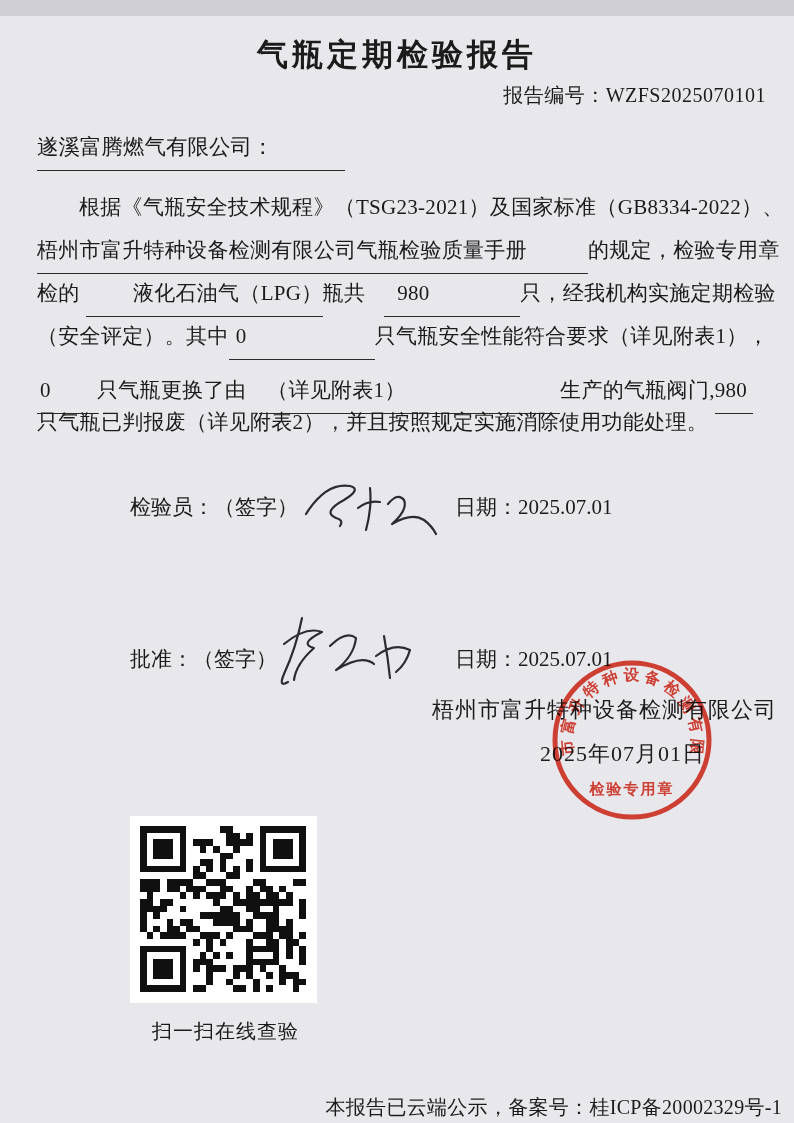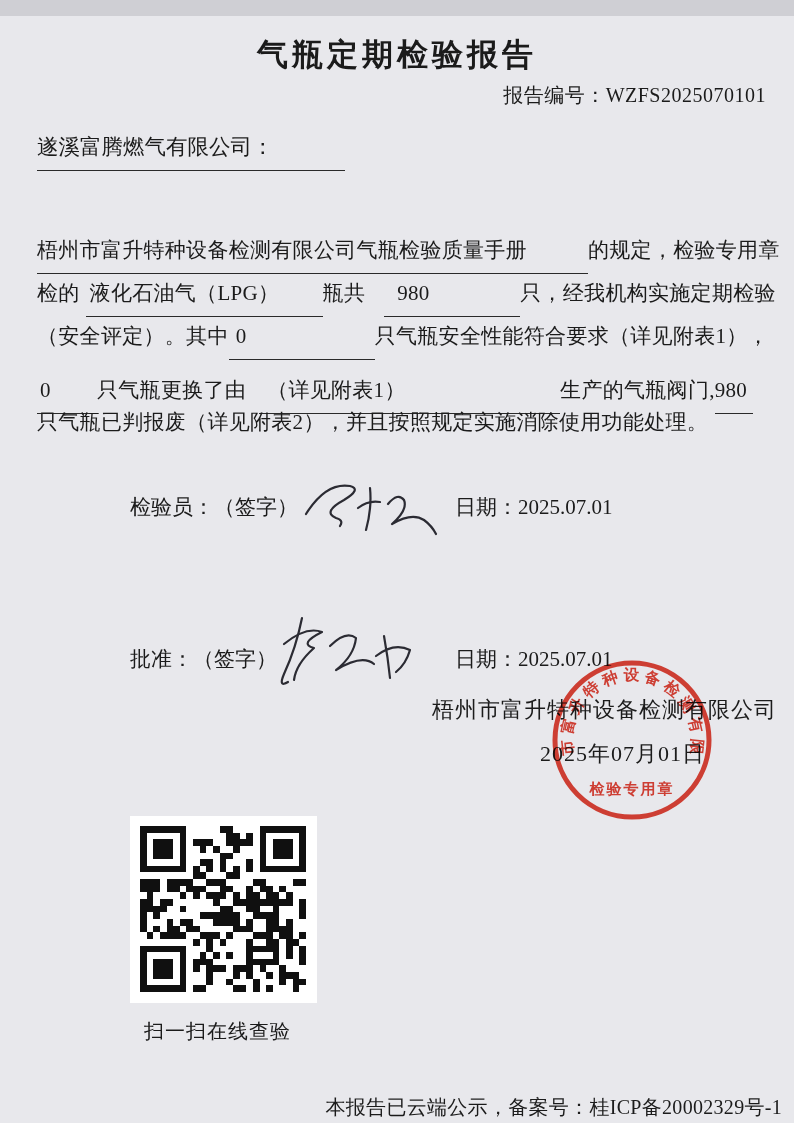--- a/index.html
+++ b/index.html
@@ -64,43 +64,44 @@
     mix-blend-mode:multiply;
     opacity:.93;
   }
   .qr-box{
     position:absolute;left:130px;top:800px;
     width:187px;height:187px;
     background:#ffffff;
   }
   .qr-box svg{position:absolute;left:10px;top:10px;}
   .qr-caption{
-    position:absolute;left:144px;top:1002px;
+    position:absolute;left:152px;top:1002px;
     font-size:20px;letter-spacing:1px;
   }
   .footer{
     position:absolute;top:1078px;right:12px;
     font-size:20px;white-space:nowrap;letter-spacing:.3px;
   }
 </style>
 </head>
 <body>
 
 <div class="page">
 
   <h1 class="title">气瓶定期检验报告</h1>
 
   <div class="report-no"><span>报告编号：</span><span>WZFS2025070101</span></div>
 
   <div class="addressee"><span class="u" style="width:308px;">遂溪富腾燃气有限公司：</span></div>
 
+  <div class="pline" style="top:177px;left:79px;"><span>根据《气瓶安全技术规程》（TSG23-2021）及国家标准（GB8334-2022）、</span></div>
 
   <div class="pline" style="top:220px;"><span class="u" style="width:551px;">梧州市富升特种设备检测有限公司气瓶检验质量手册</span><span>的规定，检验专用章</span></div>
 
-  <div class="pline" style="top:263px;"><span>检的</span><span class="u" style="width:237px;margin-left:6px;padding-left:4px;">液化石油气（LPG）</span><span>瓶共</span><span class="u" style="width:136px;margin-left:19px;padding-left:13px;">980</span><span>只，经我机构实施定期检验</span></div>
+  <div class="pline" style="top:263px;"><span>检的</span><span class="u" style="width:237px;margin-left:6px;padding-left:4px;text-align:right;">液化石油气（LPG）</span><span>瓶共</span><span class="u" style="width:136px;margin-left:19px;padding-left:13px;">980</span><span>只，经我机构实施定期检验</span></div>
 
   <div class="pline" style="top:306px;"><span>（安全评定）。其中</span><span class="u" style="width:146px;padding-left:7px;">0</span><span>只气瓶安全性能符合要求（详见附表1），</span></div>
 
   <div class="pline" style="top:360px;"><span class="u" style="width:60px;padding-left:3px;">0</span><span>只气瓶更换了由</span><span class="u" style="width:301px;margin-left:13px;padding-left:8px;">（详见附表1）</span><span>生产的气瓶阀门,</span><span class="u" style="width:38px;">980</span></div>
 
   <div class="pline" style="top:392px;"><span>只气瓶已判报废（详见附表2），并且按照规定实施消除使用功能处理。</span></div>
 
   <div class="sign-label" style="top:477px;left:130px;">检验员：（签字）</div>
   <svg class="sig" style="left:292px;top:458px;" width="150" height="82" viewBox="0 0 150 82">
     <path d="M14,40 Q34,8 58,12 Q70,15 52,26 Q30,38 44,44 Q52,46 48,52"></path>

